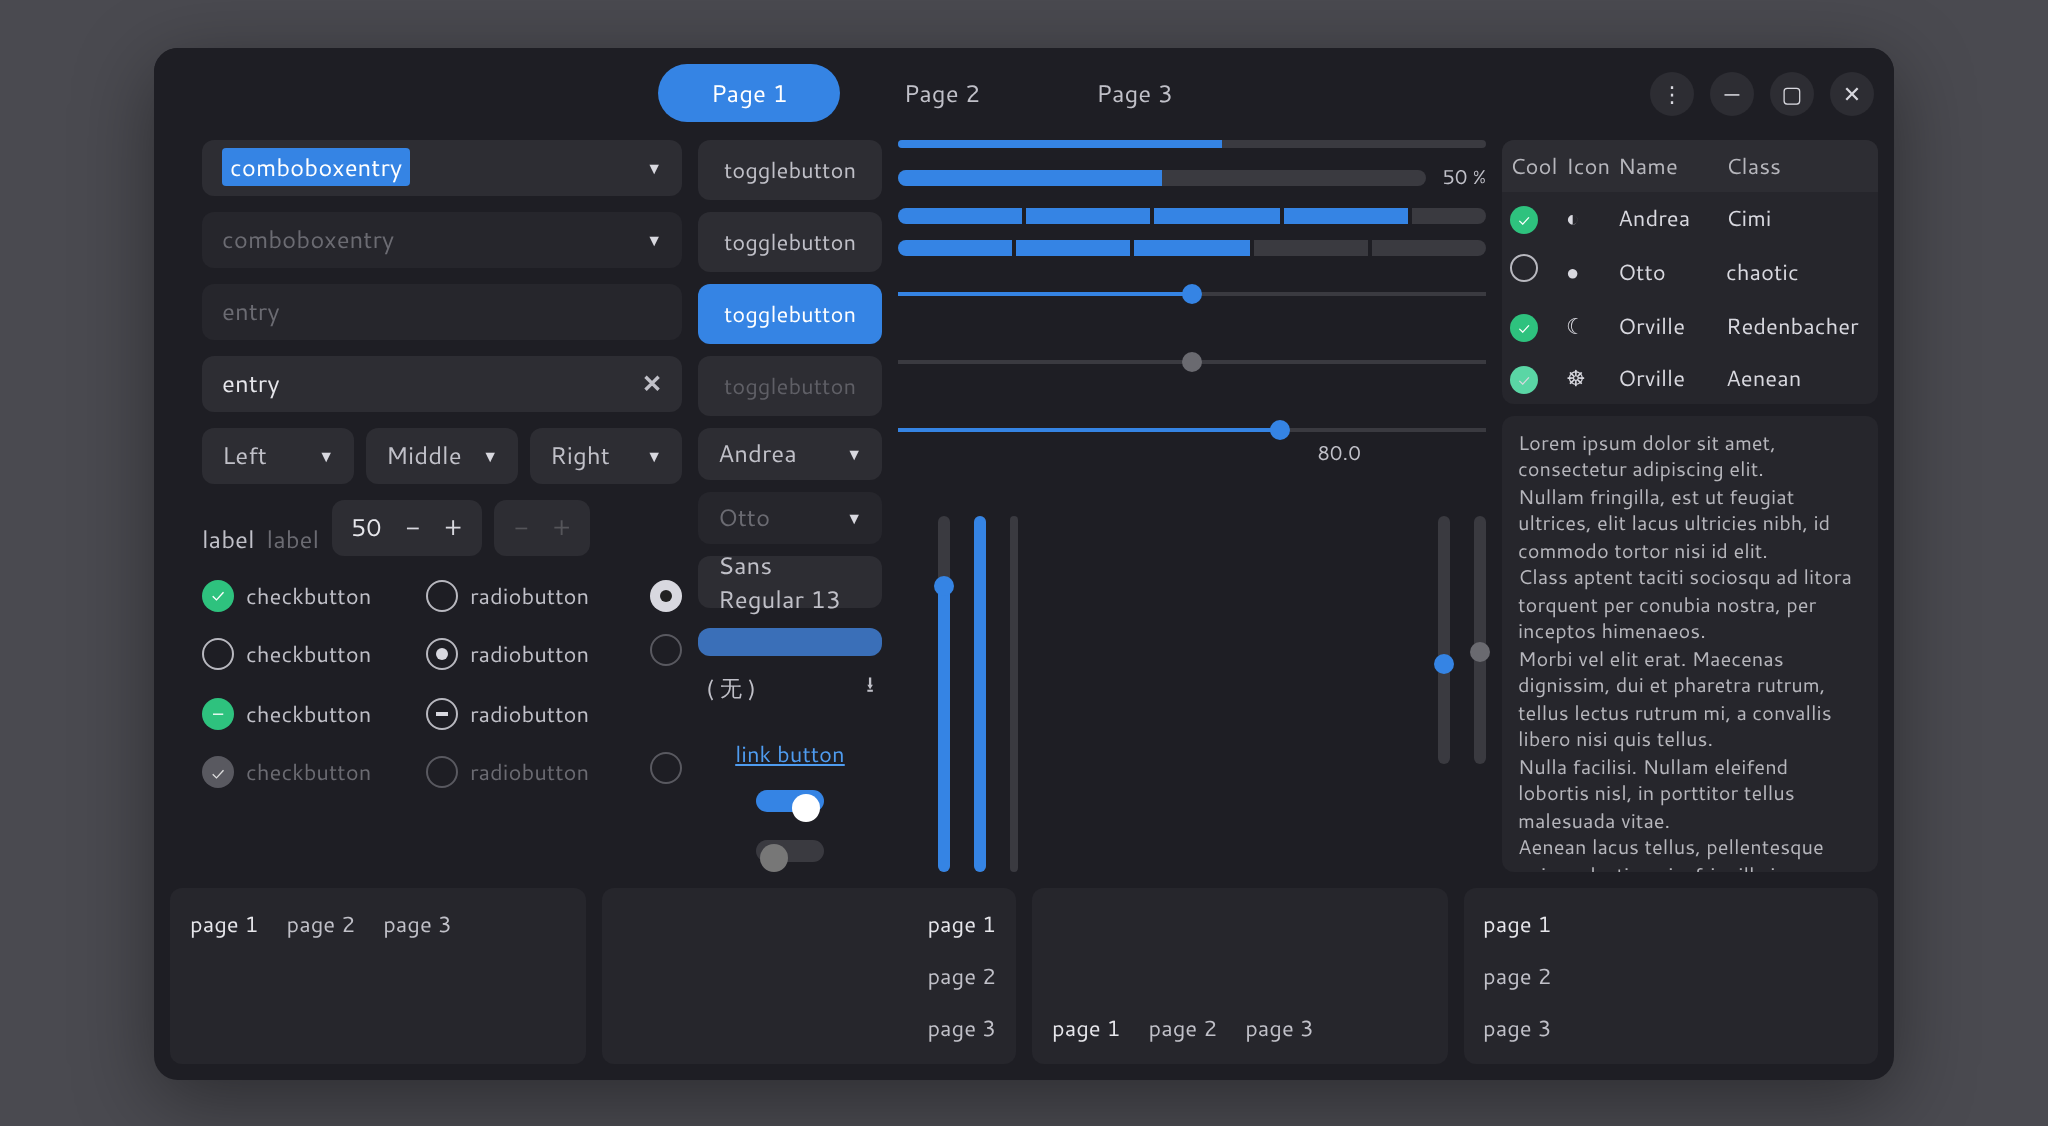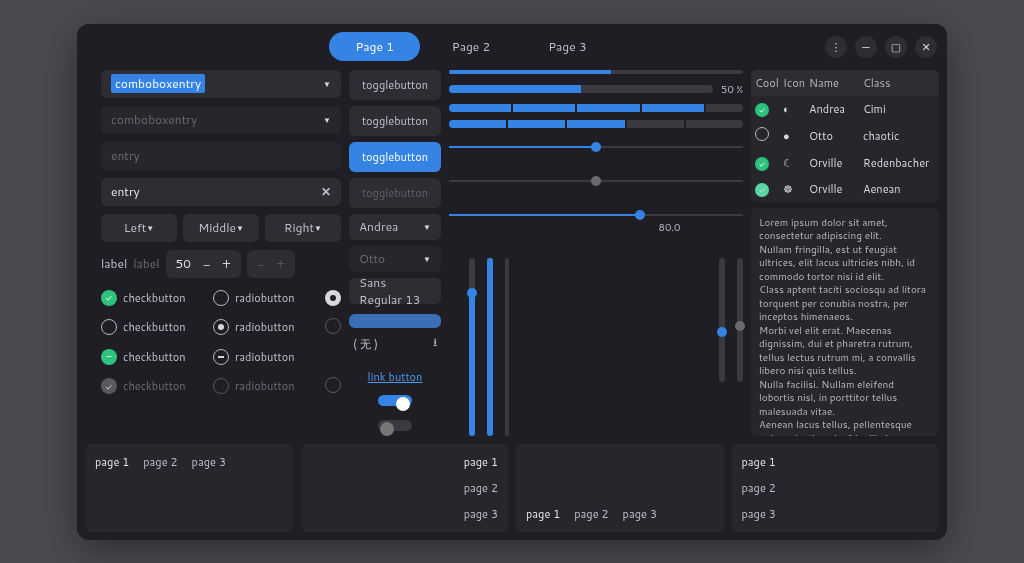--- a/index.html
+++ b/index.html
@@ -22,23 +22,23 @@
   .col3 { flex:1; display:flex; flex-direction:column; gap:4px; position:relative; }
   .col4 { width:188px; display:flex; flex-direction:column; gap:6px; }
 
   .field { background:#2d2d33; border-radius:6px; padding:6px 10px; color:#c0c0c8; font-size:12px; display:flex; align-items:center; justify-content:space-between; height:28px; }
   .field.selected span:first-child { background:#3584e4; color:#fff; padding:1px 4px; border-radius:2px; }
   .field.dark { background:#26262c; color:#6b6b72; }
   .caret { font-size:8px; color:#d8d8df; }
   .clear { font-size:12px; font-weight:bold; cursor:pointer;}
 
   .threesel { display:flex; gap:6px; }
-  .threesel .field { flex:1;justify-content:center; }
-
-  .spinrow { display:flex; gap:6px; align-items:center; }
+  .threesel .field { flex:1; }
+
+  .spinrow { display:flex; gap:6px; align-items:flex-end; }
   .label { color:#c0c0c8; font-size:12px; }
   .spin { display:flex; align-items:center; gap:12px; background:#2d2d33; border-radius:6px; padding:4px 10px; height:28px; color:#e6e6eb; font-size:12px;}
   .spin.dis { color:#55555a; }
   .pm { color:#d8d8df; font-size:13px; cursor:pointer; }
   .spin.dis .pm { color:#55555a; }
 
   .checks { display:grid; grid-template-columns: 1fr 1fr auto; gap:10px 8px; margin-top:4px;}
   .ck { display:flex; align-items:center; gap:6px; color:#c0c0c8; font-size:11px; }
   .ck.dis { color:#6b6b72; }
   .ico { width:16px; height:16px; border-radius:50%; display:inline-flex; align-items:center; justify-content:center; font-size:9px; }

